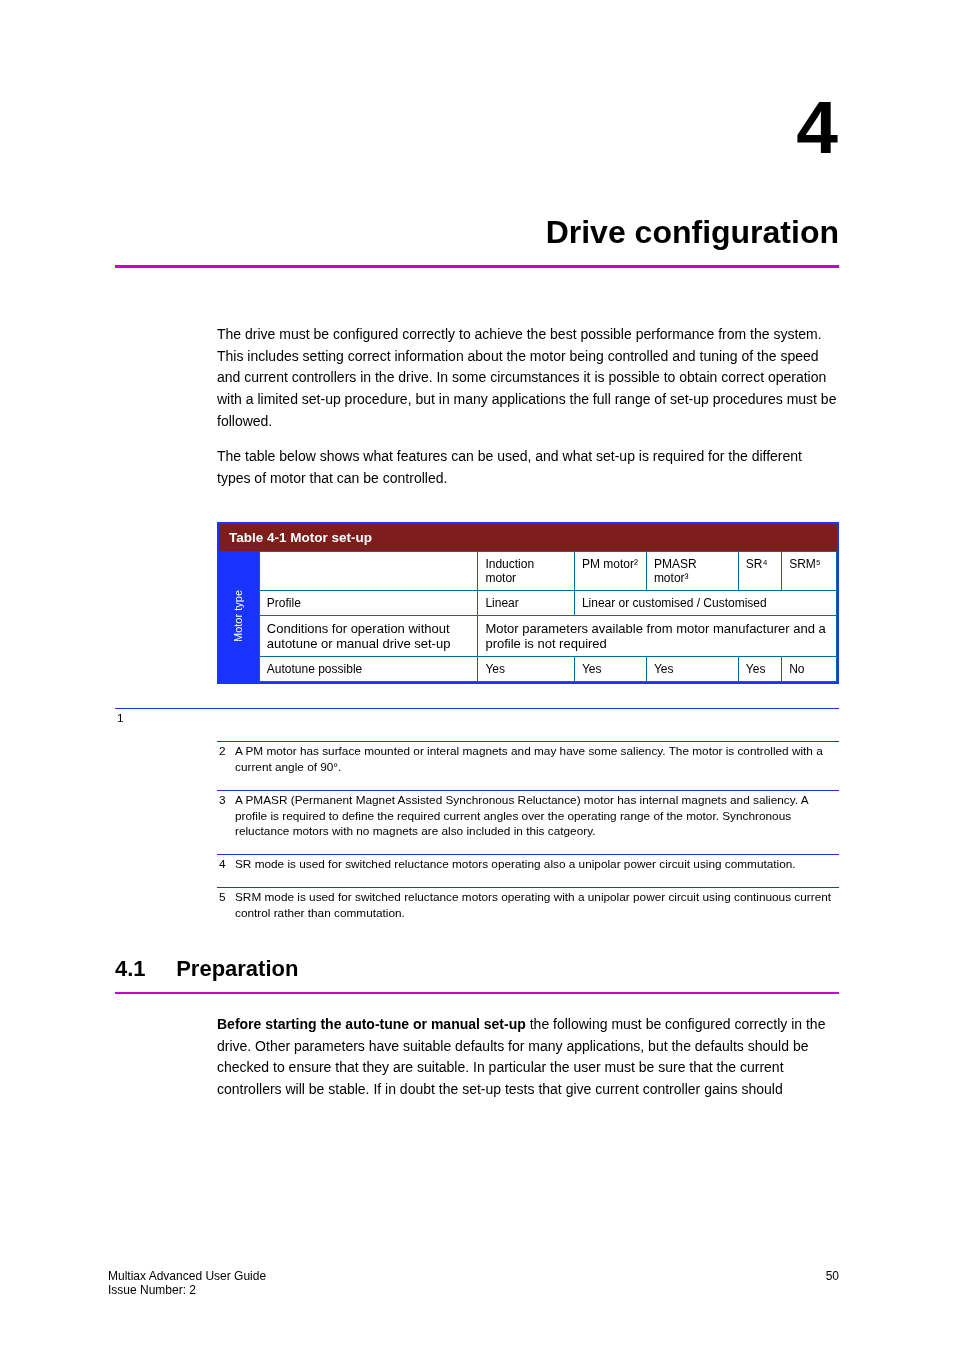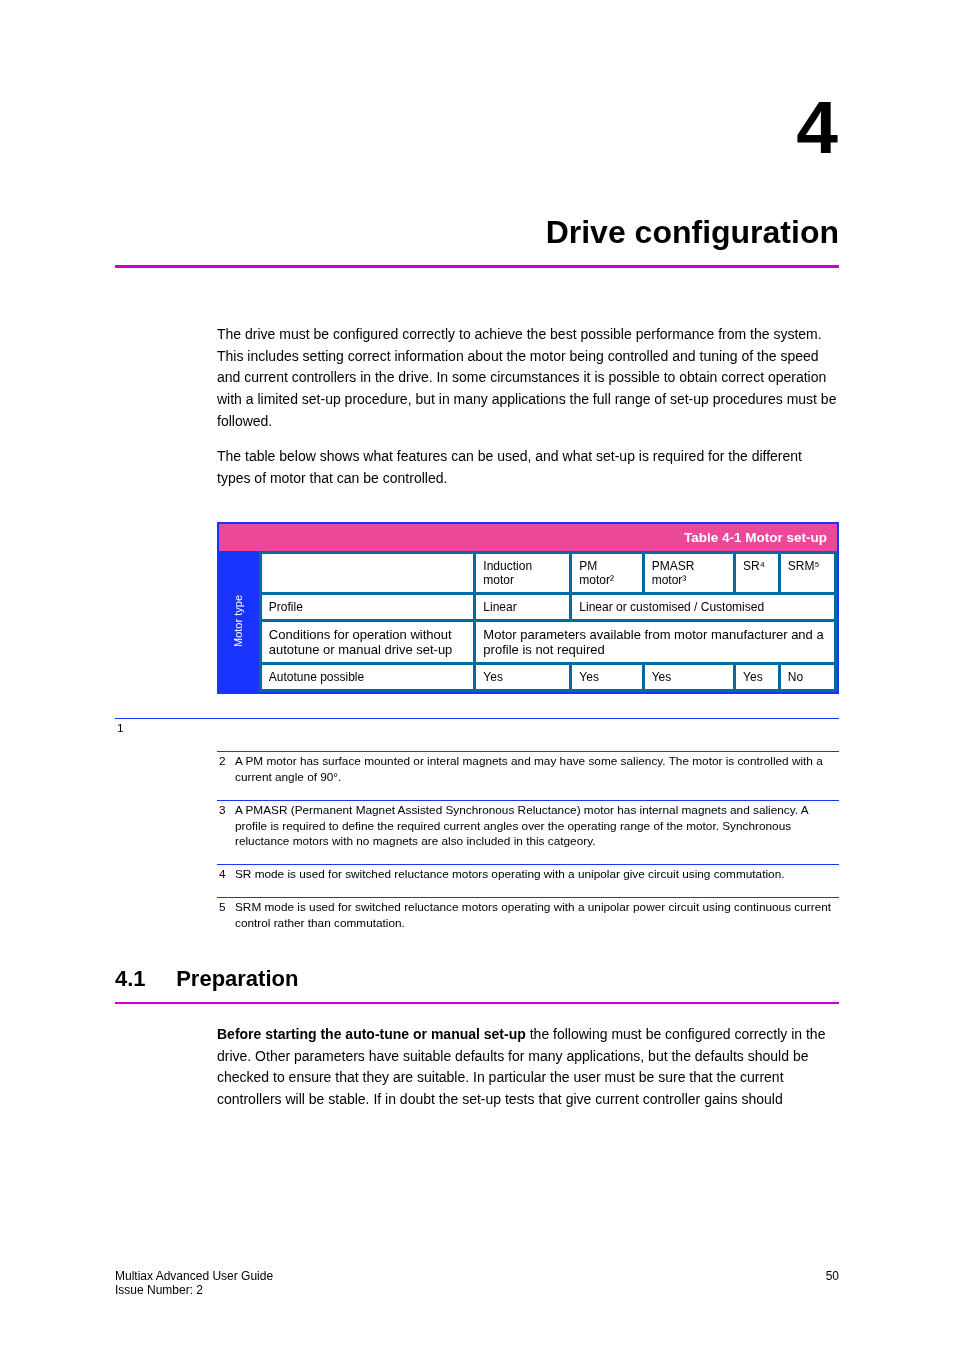--- a/index.html
+++ b/index.html
@@ -40,26 +40,25 @@
     line-height: 1.55;
   }
   .intro-block p { margin-bottom: 14px; }
 
   .table-wrap {
     margin-top: 32px;
     margin-left: 102px;
     border: 2px solid #1a34ff;
   }
   .table-title {
-    background: #ec4899;
+    background: #7f1d1d;
     color: #fff;
     font-weight: 700;
     font-size: 13.5px;
     padding: 6px 10px;
-    text-align: right;
   }
   .table-body { display: flex; }
   .row-label {
     width: 42px;
     background: #1a34ff;
     color: #fff;
     display: flex;
     align-items: center;
     justify-content: center;
     text-align: center;
@@ -70,21 +69,21 @@
   .row-label .rot {
     writing-mode: vertical-rl;
     transform: rotate(180deg);
   }
   table.grid {
     border-collapse: collapse;
     width: 100%;
     font-size: 12px;
   }
   .grid td, .grid th {
-    border: 3px solid #0369a1;
+    border: 1px solid #0369a1;
     padding: 5px 7px;
     vertical-align: top;
     text-align: left;
     font-weight: 400;
   }
   .grid .condrow td {
     font-size: 13px;
   }
 
   .footnotes {
@@ -125,21 +124,21 @@
     margin-top: 20px;
     margin-left: 102px;
     font-size: 14px;
     line-height: 1.55;
   }
   .sec-body .lead { font-weight: 700; display: inline; }
 
   .pagefoot {
     position: absolute;
     bottom: 54px;
-    left: 115px;
+    left: 108px;
     right: 115px;
     display: flex;
     justify-content: space-between;
     font-size: 12px;
   }
 </style>
 </head>
 <body>
 
 <div class="page">
@@ -201,21 +200,21 @@
     <div class="fn fn-indent">
       <div class="num" style="width:18px;">2</div>
       <div class="txt">A PM motor has surface mounted or interal magnets and may have some saliency. The motor is controlled with a current angle of 90°.</div>
     </div>
     <div class="fn fn-indent">
       <div class="num" style="width:18px;">3</div>
       <div class="txt">A PMASR (Permanent Magnet Assisted Synchronous Reluctance) motor has internal magnets and saliency. A profile is required to define the required current angles over the operating range of the motor. Synchronous reluctance motors with no magnets are also included in this catgeory.</div>
     </div>
     <div class="fn fn-indent">
       <div class="num" style="width:18px;">4</div>
-      <div class="txt">SR mode is used for switched reluctance motors operating with a unipolar give circuit using commutation.</div>
+      <div class="txt">SR mode is used for switched reluctance motors operating also a unipolar power circuit using commutation.</div>
     </div>
     <div class="fn fn-indent">
       <div class="num" style="width:18px;">5</div>
       <div class="txt">SRM mode is used for switched reluctance motors operating with a unipolar power circuit using continuous current control rather than commutation.</div>
     </div>
   </div>
 
   <div class="sec-title">
     <span>4.1</span>&nbsp;&nbsp;&nbsp;&nbsp;
     <span>Preparation</span>

